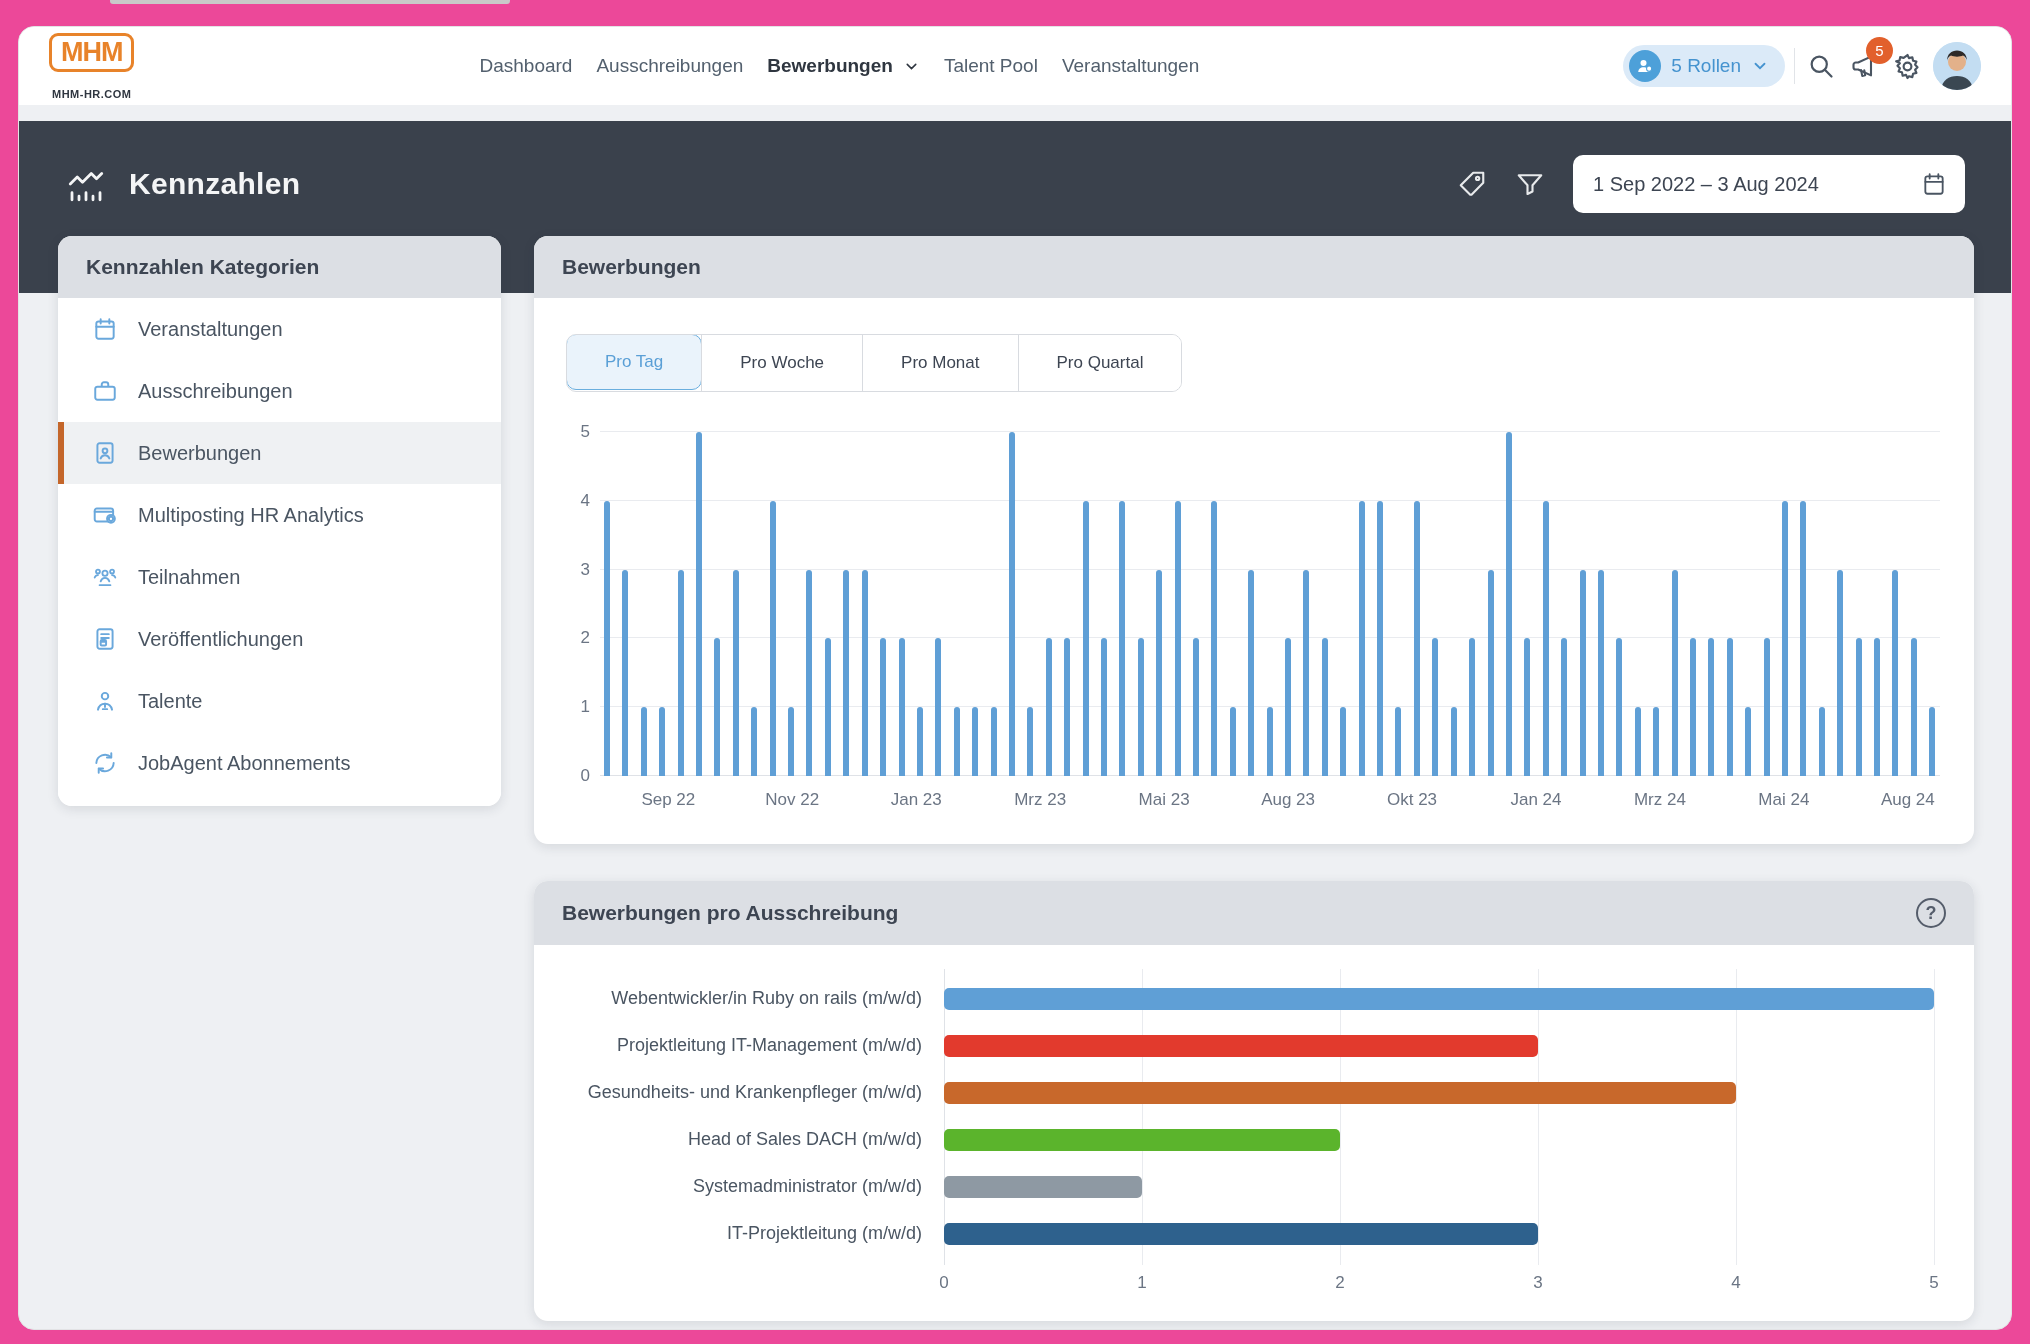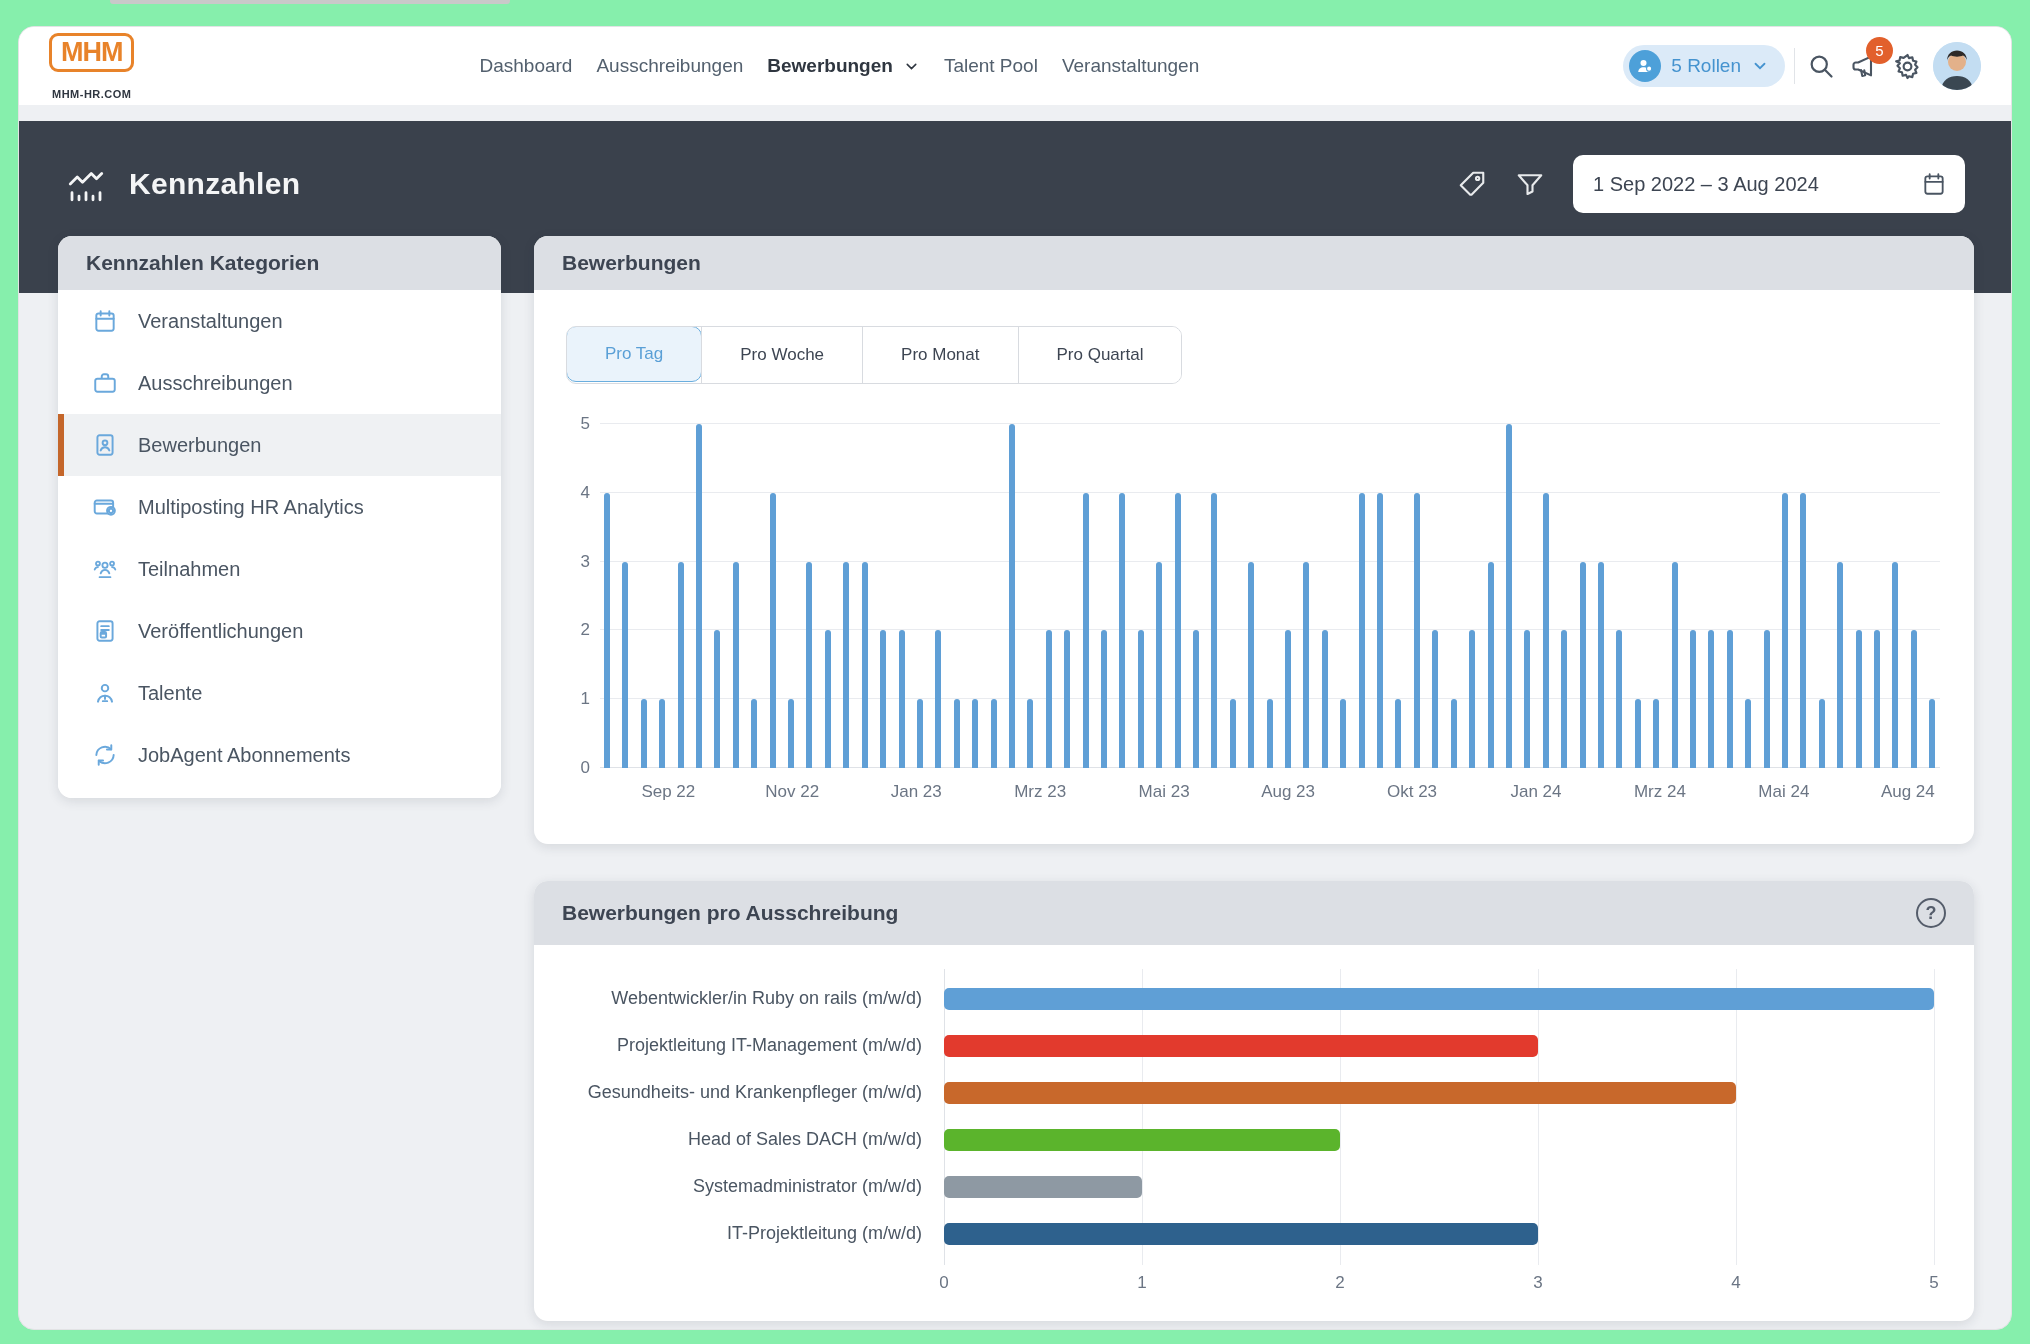--- a/index.html
+++ b/index.html
@@ -1,17 +1,17 @@
 <!DOCTYPE html>
 <html><head>
 <meta charset="utf-8">
 <style>
   * { box-sizing: border-box; margin: 0; padding: 0; }
   html,body { background:#ffffff; font-family:"Liberation Sans", sans-serif; }
-  .stage { position:relative; width:2030px; height:1344px; background:#86efac; overflow:hidden; }
+  .stage { position:relative; width:2030px; height:1344px; background:#ec4899; overflow:hidden; }
   .top-artifact { position:absolute; left:110px; top:0; width:400px; height:4px; background:#c9c9c9; border-radius:0 0 3px 3px; }
 
   .window { position:absolute; left:18px; top:26px; width:1994px; height:1304px;
             background:#eef0f3; border:1px solid #e2e3e5; border-radius:16px; overflow:hidden; }
 
   
   .nav { position:absolute; left:0; top:0; width:100%; height:78px; background:#ffffff;
          display:flex; align-items:center; padding:0 30px; z-index:30; }
   .logo { display:flex; flex-direction:column; align-items:center; }
   .logo-box { border:3px solid #e8832a; border-radius:9px; padding:1px 9px; color:#e8832a;
@@ -39,21 +39,21 @@
   .band-right { margin-left:auto; display:flex; align-items:center; gap:28px; }
   .date-field { width:392px; height:58px; background:#fff; border-radius:10px; display:flex; align-items:center;
                 justify-content:space-between; padding:0 18px 0 20px; cursor:pointer; }
   .date-text { font-size:20px; color:#3d4552; }
   .export-btn { height:58px; background:#cd6a2f; border:none; border-radius:10px; color:#fff; font-size:19px;
                 display:flex; align-items:center; gap:14px; padding:0 26px; cursor:pointer; font-family:inherit; }
 
   
   .card { position:absolute; background:#fff; border-radius:14px; overflow:hidden;
           box-shadow:0 3px 12px rgba(35,45,60,.12); z-index:10; }
-  .card-header { background:#dcdfe4; height:54px; display:flex; align-items:center; padding:0 28px; }
+  .card-header { background:#dcdfe4; height:62px; display:flex; align-items:center; padding:0 28px; }
   .card-title { font-size:21px; font-weight:bold; color:#3d4552; }
 
   
   .sidebar { left:39px; top:209px; width:443px; }
   .side-item { height:62px; display:flex; align-items:center; gap:20px; padding-left:28px;
                border-left:6px solid transparent; cursor:pointer; background:#fff; }
   .side-item.selected { background:#eff1f3; border-left-color:#c4662a; }
   .side-item .s-label { font-size:20px; color:#4a5562; }
   .side-item svg { flex:0 0 auto; }
   .sidebar-pad { height:12px; background:#fff; }

